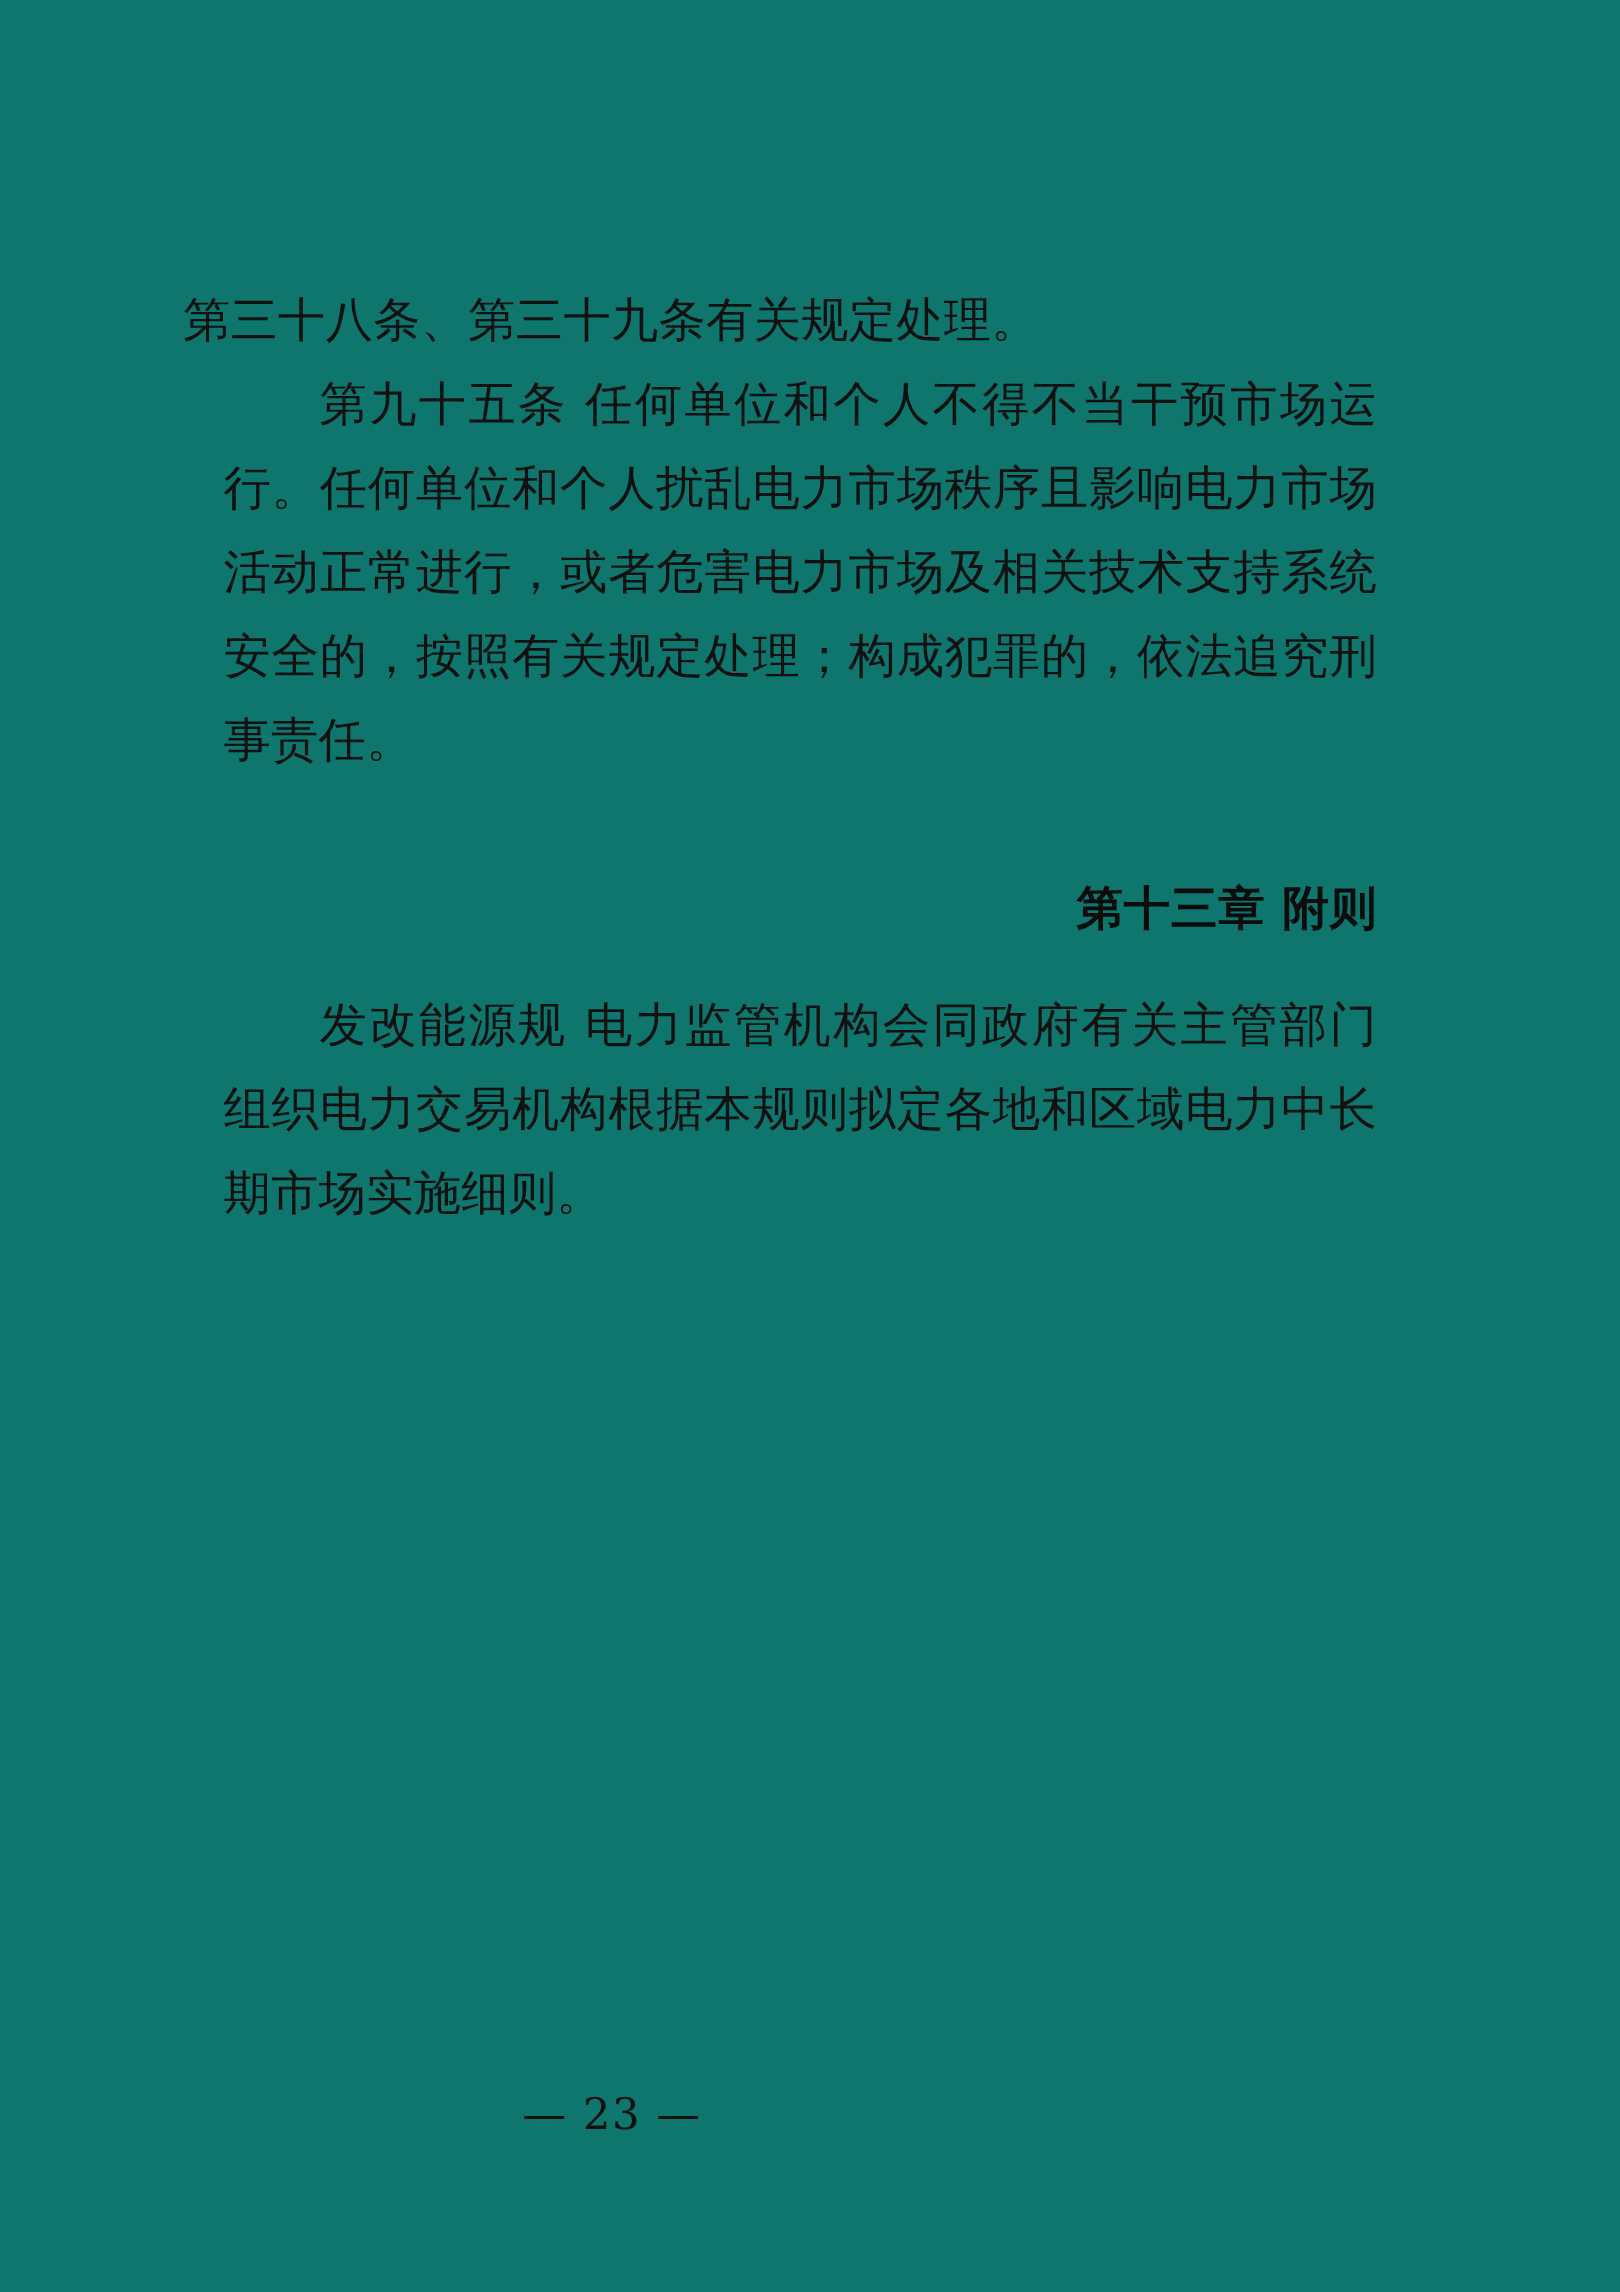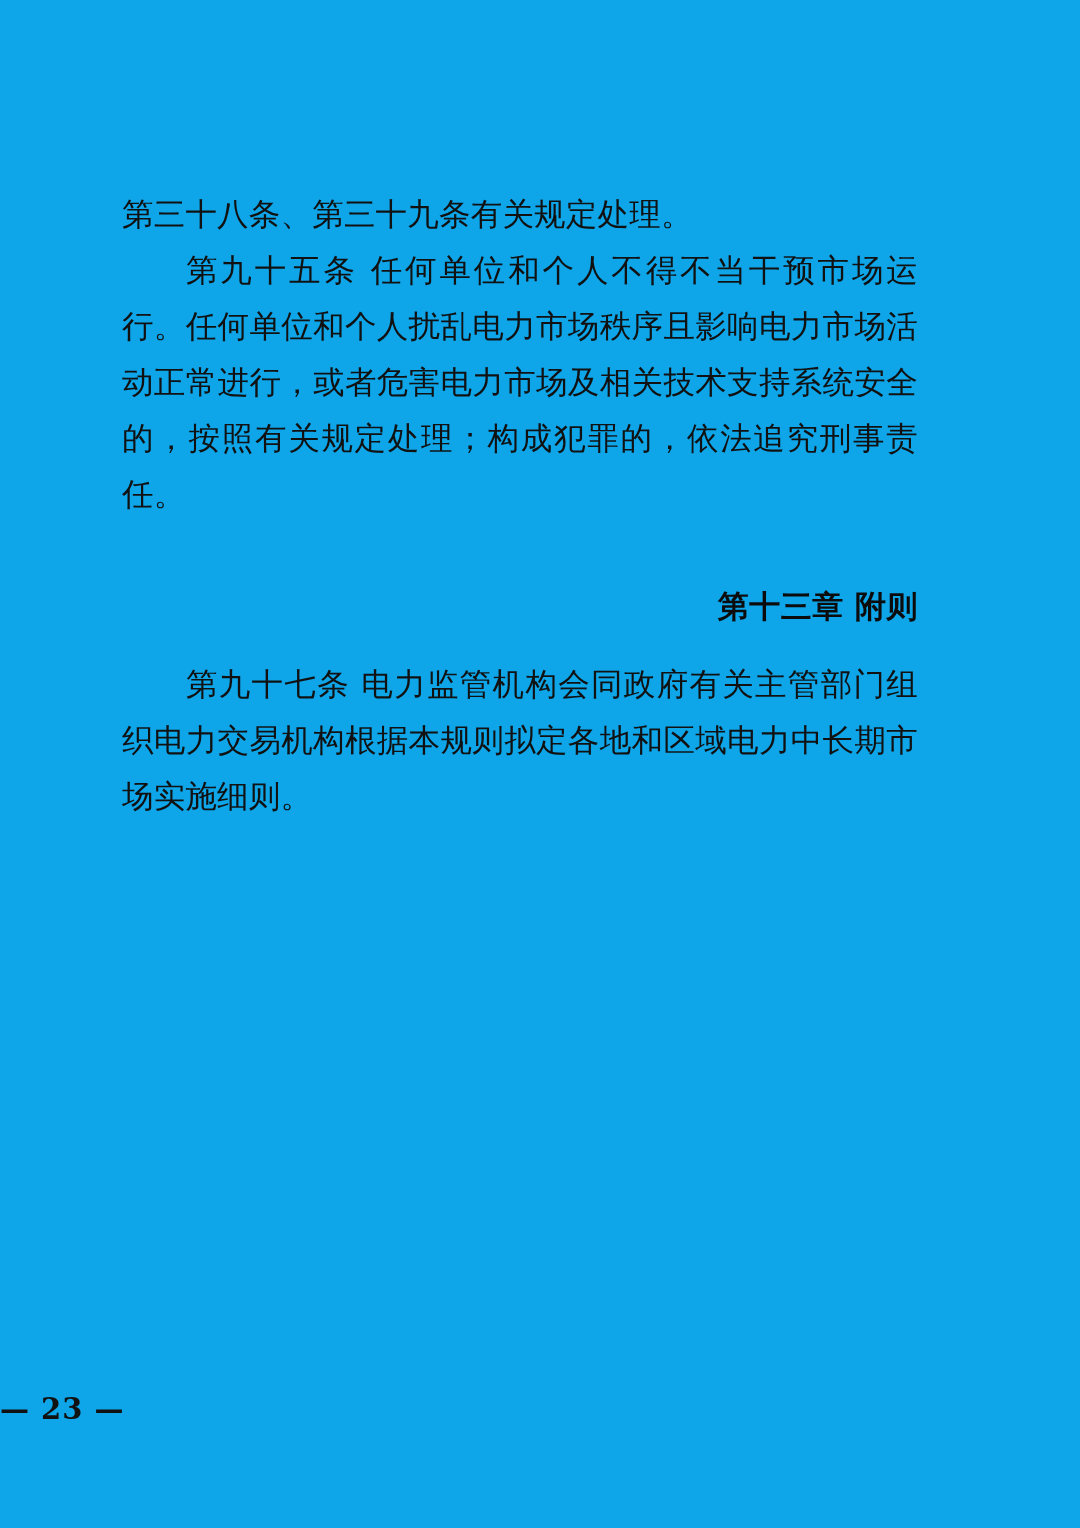--- a/index.html
+++ b/index.html
@@ -5,21 +5,21 @@
   html, body {
     margin: 0;
     padding: 0;
     background: #ffffff;
   }
 
   .page {
     position: relative;
     width: 1080px;
     height: 1528px;
-    background: #0ea5e9;
+    background: #0f766e;
     margin: 0 auto;
     overflow: hidden;
     font-family: "DejaVu Serif", "Liberation Serif", serif;
   }
 
   .content {
     position: absolute;
     left: 122px;
     top: 186px;
     width: 796px;
@@ -33,20 +33,21 @@
     text-align: justify;
     text-justify: inter-character;
     text-align-last: left;
     letter-spacing: 0.2px;
     margin: 0;
     word-break: break-all;
   }
 
   .para.indent {
     text-indent: 64px;
+    margin-left: 27px;
   }
 
   .para.cont {
     text-indent: 0;
   }
 
   
   .chapter-heading {
     font-family: "DejaVu Sans", "Liberation Sans", sans-serif;
     font-size: 31px;
@@ -65,23 +66,23 @@
   .spacer-half {
     height: 22px;
   }
 
   
   .page-footer {
     position: absolute;
     left: 0;
     top: 1392px;
     width: 892px;
+    text-align: center;
     padding-right: 76px;
     box-sizing: border-box;
-    font-weight: bold;
   }
 
   .page-number {
     display: inline-block;
     font-size: 29px;
     color: #111111;
     letter-spacing: 1px;
     font-family: "DejaVu Serif", "Liberation Serif", serif;
   }
 </style>
@@ -96,21 +97,21 @@
 
     <p class="para indent">第九十五条 任何单位和个人不得不当干预市场运行。任何单位和个人扰乱电力市场秩序且影响电力市场活动正常进行，或者危害电力市场及相关技术支持系统安全的，按照有关规定处理；构成犯罪的，依法追究刑事责任。</p>
 
     <div class="spacer-line"></div>
 
     <h2 class="chapter-heading">第十三章 附则</h2>
 
     <div class="spacer-half"></div>
 
 
-    <p class="para indent">第九十七条 电力监管机构会同政府有关主管部门组织电力交易机构根据本规则拟定各地和区域电力中长期市场实施细则。</p>
+    <p class="para indent">发改能源规 电力监管机构会同政府有关主管部门组织电力交易机构根据本规则拟定各地和区域电力中长期市场实施细则。</p>
 
 
 
   </div>
 
   <div class="page-footer">
     <span class="page-number">— 23 —</span>
   </div>
 
 </div>

